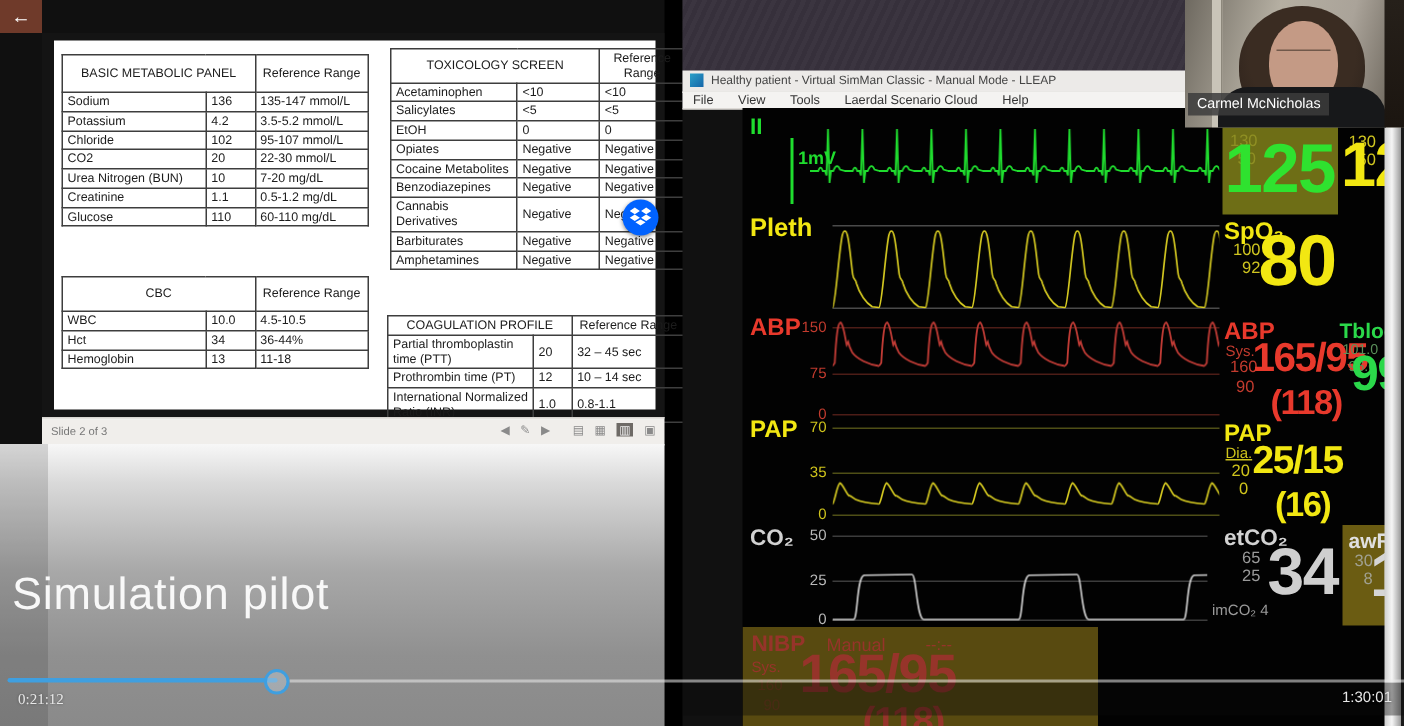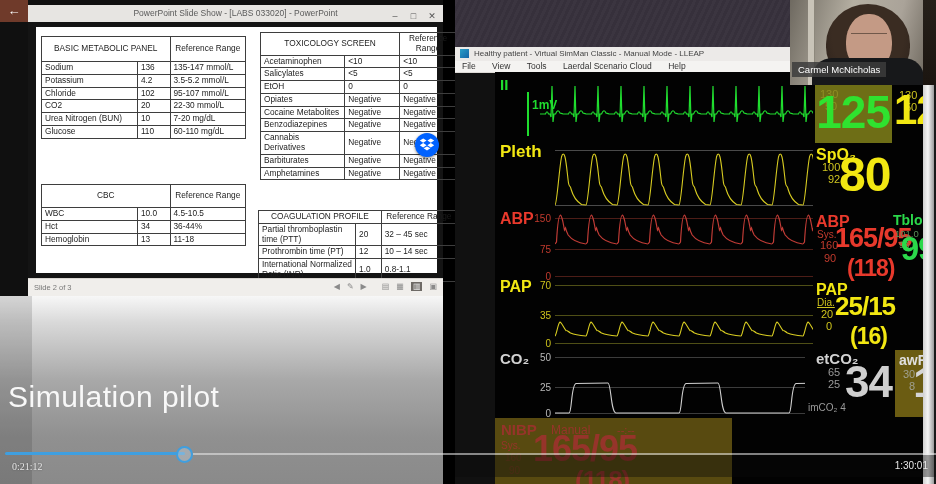--- a/index.html
+++ b/index.html
@@ -66,28 +66,20 @@
     </defs>
   </svg>
 
   <div class="abs" style="left:0;top:0;width:443px;height:484px;background:#101010;">
 
     <div class="abs" style="left:0;top:0;width:28px;height:22px;background:#6f3a2a;color:#fff;font-size:13px;text-align:center;line-height:21px;">
       <span>←</span>
     </div>
 
     <div class="abs" style="left:28px;top:5px;width:415px;height:291px;">
-      <div class="abs ppt-titlebar" style="left:0;top:0;width:415px;height:17px;">
-        <div class="ppt-title">PowerPoint Slide Show - [LABS 033020] - PowerPoint</div>
-        <div class="abs" style="right:4px;top:0;line-height:17px;">
-          <span class="win-ctl">–</span>
-          <span class="win-ctl">□</span>
-          <span class="win-ctl">✕</span>
-        </div>
-      </div>
 
       <div class="abs slide-bg" style="left:0;top:17px;width:415px;height:256px;">
         <div class="abs slide" style="left:8px;top:5px;width:401px;height:246px;">
 
           <div class="abs" style="left:5px;top:9px;width:205px;">
             <table>
               <colgroup>
                   <col style="width:47%">
                   <col style="width:16%">
                   <col style="width:37%">
@@ -118,20 +110,25 @@
                     <td>CO2</td>
                     <td>20</td>
                     <td>22-30 mmol/L</td>
                   </tr>
                   <tr>
                     <td>Urea Nitrogen (BUN)</td>
                     <td>10</td>
                     <td>7-20 mg/dL</td>
                   </tr>
                   <tr>
+                    <td>Creatinine</td>
+                    <td>1.1</td>
+                    <td>0.5-1.2 mg/dL</td>
+                  </tr>
+                  <tr>
                     <td>Glucose</td>
                     <td>110</td>
                     <td>60-110 mg/dL</td>
                   </tr>
                 </tbody>
             </table>
           </div>
 
           <div class="abs" style="left:5px;top:157px;width:205px;">
             <table>

